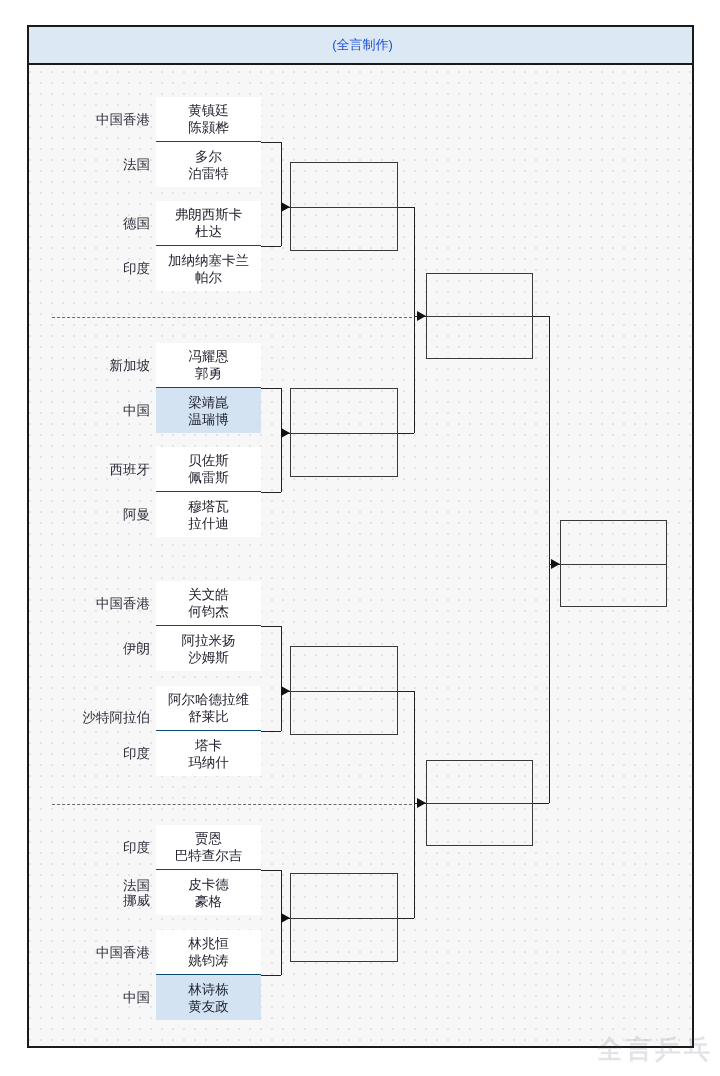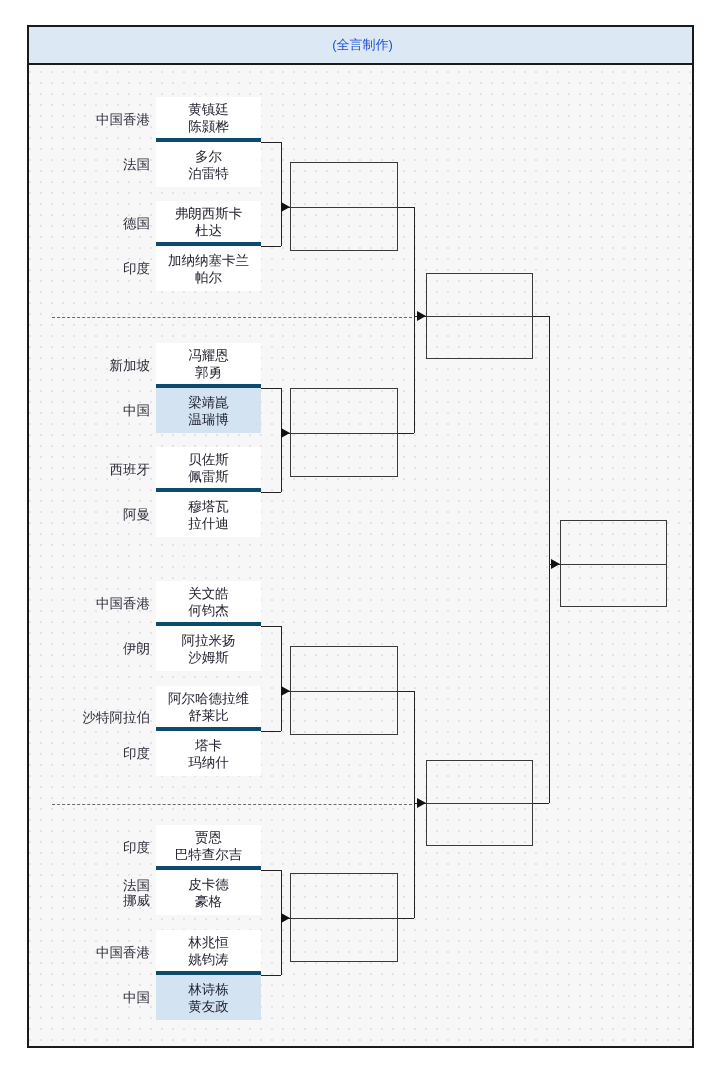--- a/index.html
+++ b/index.html
@@ -67,21 +67,21 @@
   }
   .cell{
     position:absolute;left:0;width:100%;
     box-sizing:border-box;
     display:flex;flex-direction:column;
     align-items:center;justify-content:center;
     font-size:13.5px;color:#1d1d2b;
     line-height:17px;
     background:#ffffff;
   }
-  .cell.top{border-bottom:4px solid #0c4a6e;}
+  .cell.top{border-bottom:1px solid #0c4a6e;}
   .cell.hl{background:#d3e3f2;}
   .cell .nm{display:block;white-space:nowrap;}
 
   .mbox{
     position:absolute;
     border:1px solid #3a3a3a;
     box-sizing:border-box;
     background:transparent;
   }
   .mbox .divider{
@@ -305,14 +305,15 @@
         <div class="hline" style="left: 504px; top: 289px; width: 16px;"></div>
         <div class="hline" style="left: 504px; top: 776px; width: 16px;"></div>
         <div class="vline" style="left: 520px; top: 289px; height: 487px;"></div>
         <div class="hline" style="left: 520px; top: 536.5px; width: 11px;"></div>
         <div class="arrow" style="left: 522px; top: 531.5px;"></div>
         <div class="sep-dashed" style="left: 23px; top: 290px; width: 360px;"></div>
         <div class="sep-dashed" style="left: 23px; top: 777px; width: 360px;"></div>
         <div class="sep-dashdot" style="left: 23px; top: 533px; width: 360px;"></div>
       </div>
 
+    <div id="watermark" style="left: 568px; top: 1005px;">全言乒乓</div>
   </div>
 </div>
 
 </body></html>

